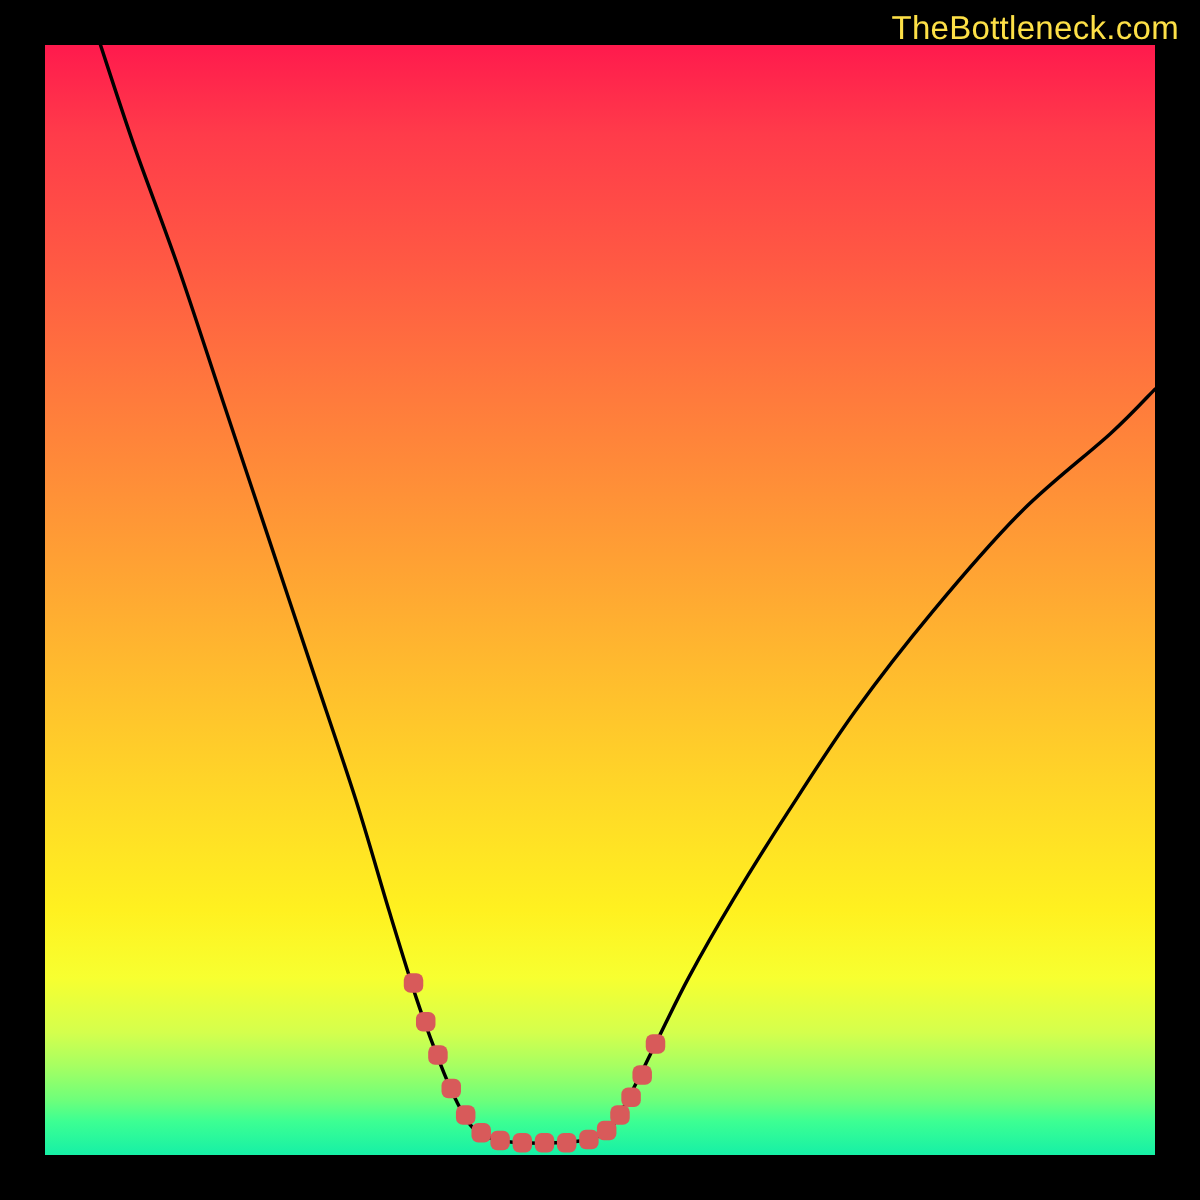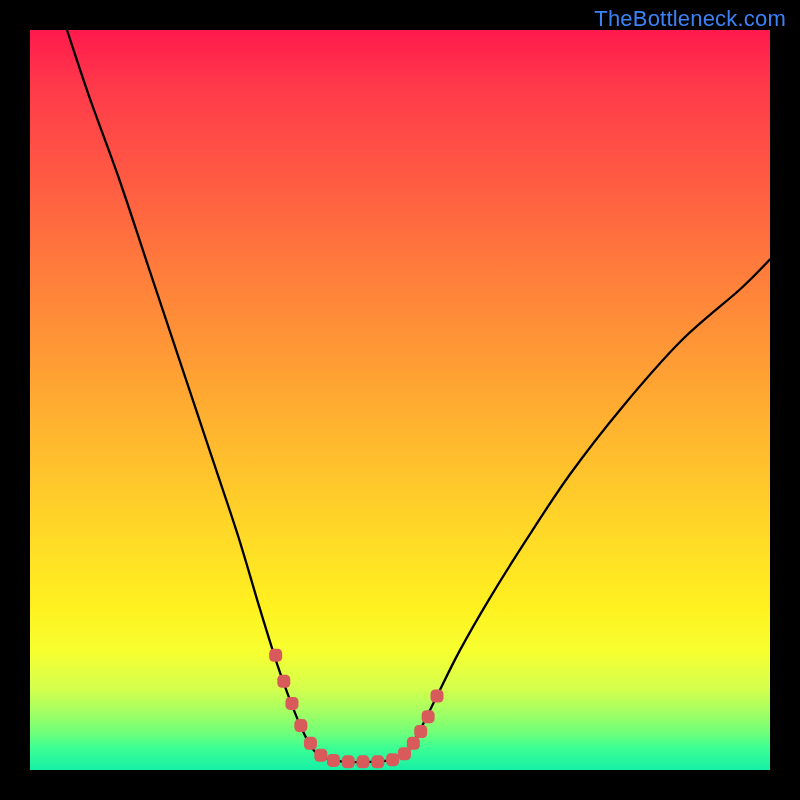--- a/index.html
+++ b/index.html
@@ -30,21 +30,21 @@
       #d4ff4d 89%,
       #a6ff62 92%,
       #6fff7a 95%,
       #3cff93 97%,
       #16f0a6 100%);
   }
   .watermark {
     position: absolute;
     top: 6px;
     right: 14px;
-    color: #3b82f6;
+    color: #fde047;
     font-size: 22px;
     font-weight: 500;
     letter-spacing: 0.2px;
     z-index: 10;
   }
   .plot {
     position: absolute;
     left: 30px;
     top: 30px;
     width: 740px;

